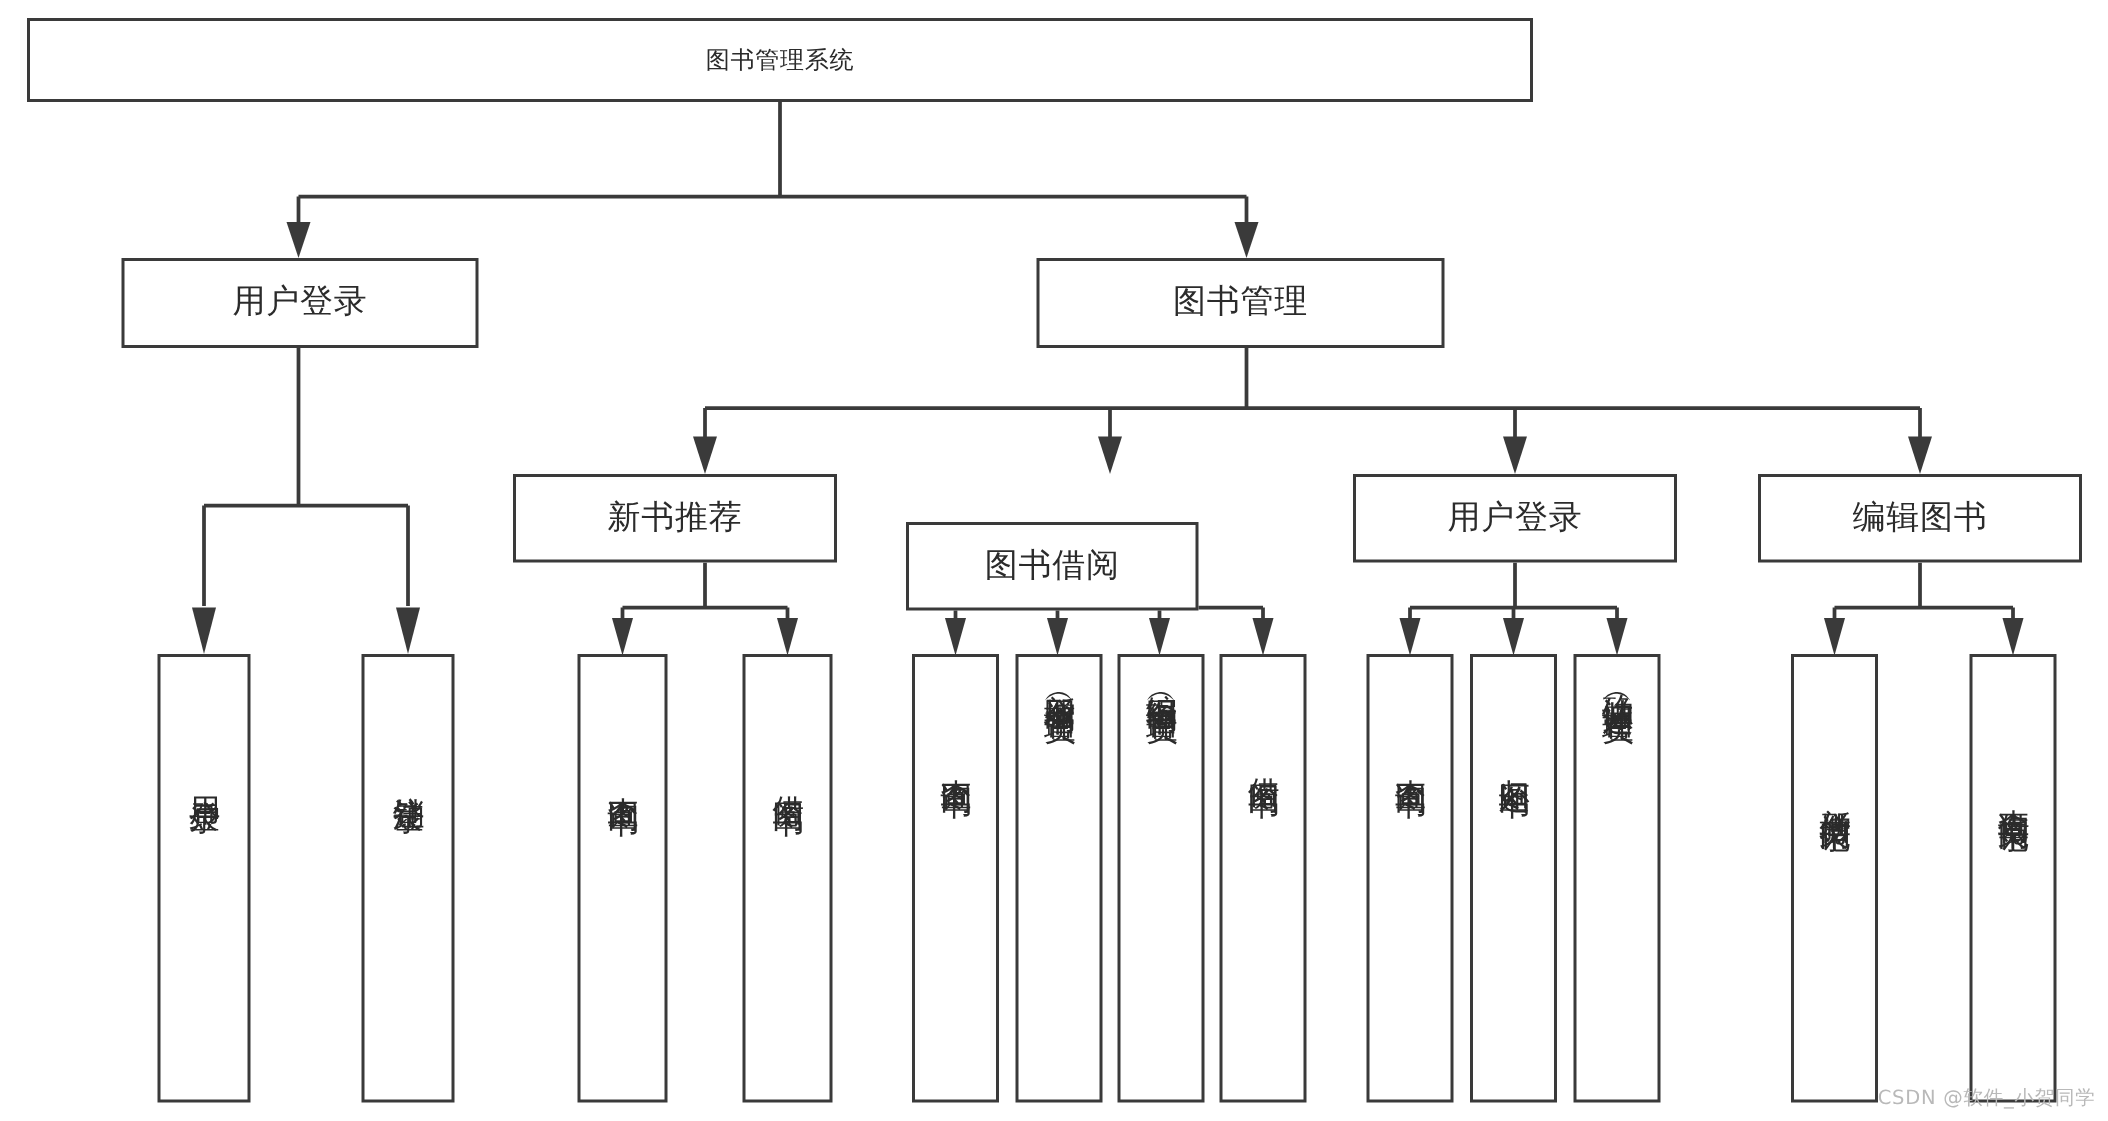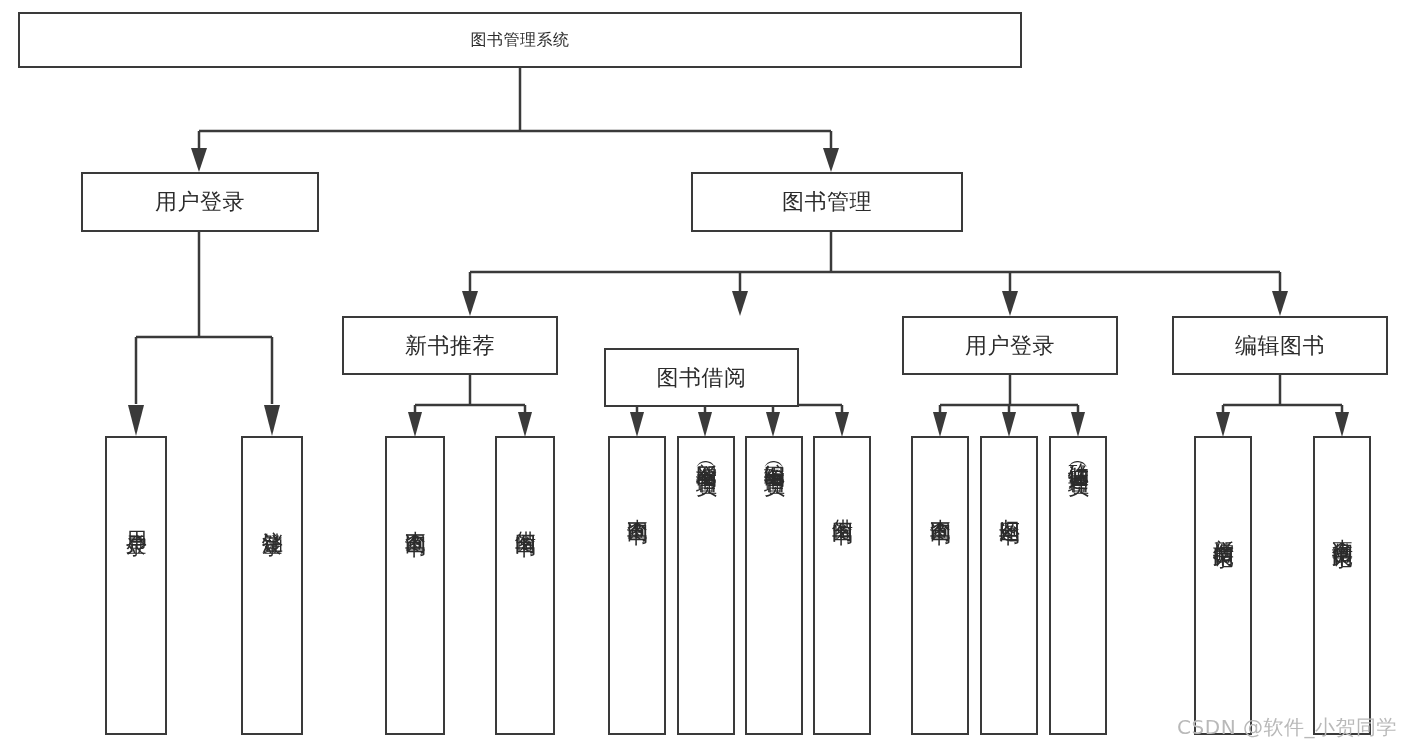--- a/index.html
+++ b/index.html
@@ -71,21 +71,21 @@
     left: 0;
     top: 0;
     width: 1405px;
     height: 747px;
     pointer-events: none;
   }
   .watermark {
     position: absolute;
     right: 8px;
     bottom: 6px;
-    font-size: 20px;
+    font-size: 13px;
     color: #b9b9b9;
     letter-spacing: 0.5px;
     white-space: nowrap;
     font-family: "DejaVu Sans", "Liberation Sans", sans-serif;
   }
 </style>
 </head>
 <body>
 
 <div id="canvas">

